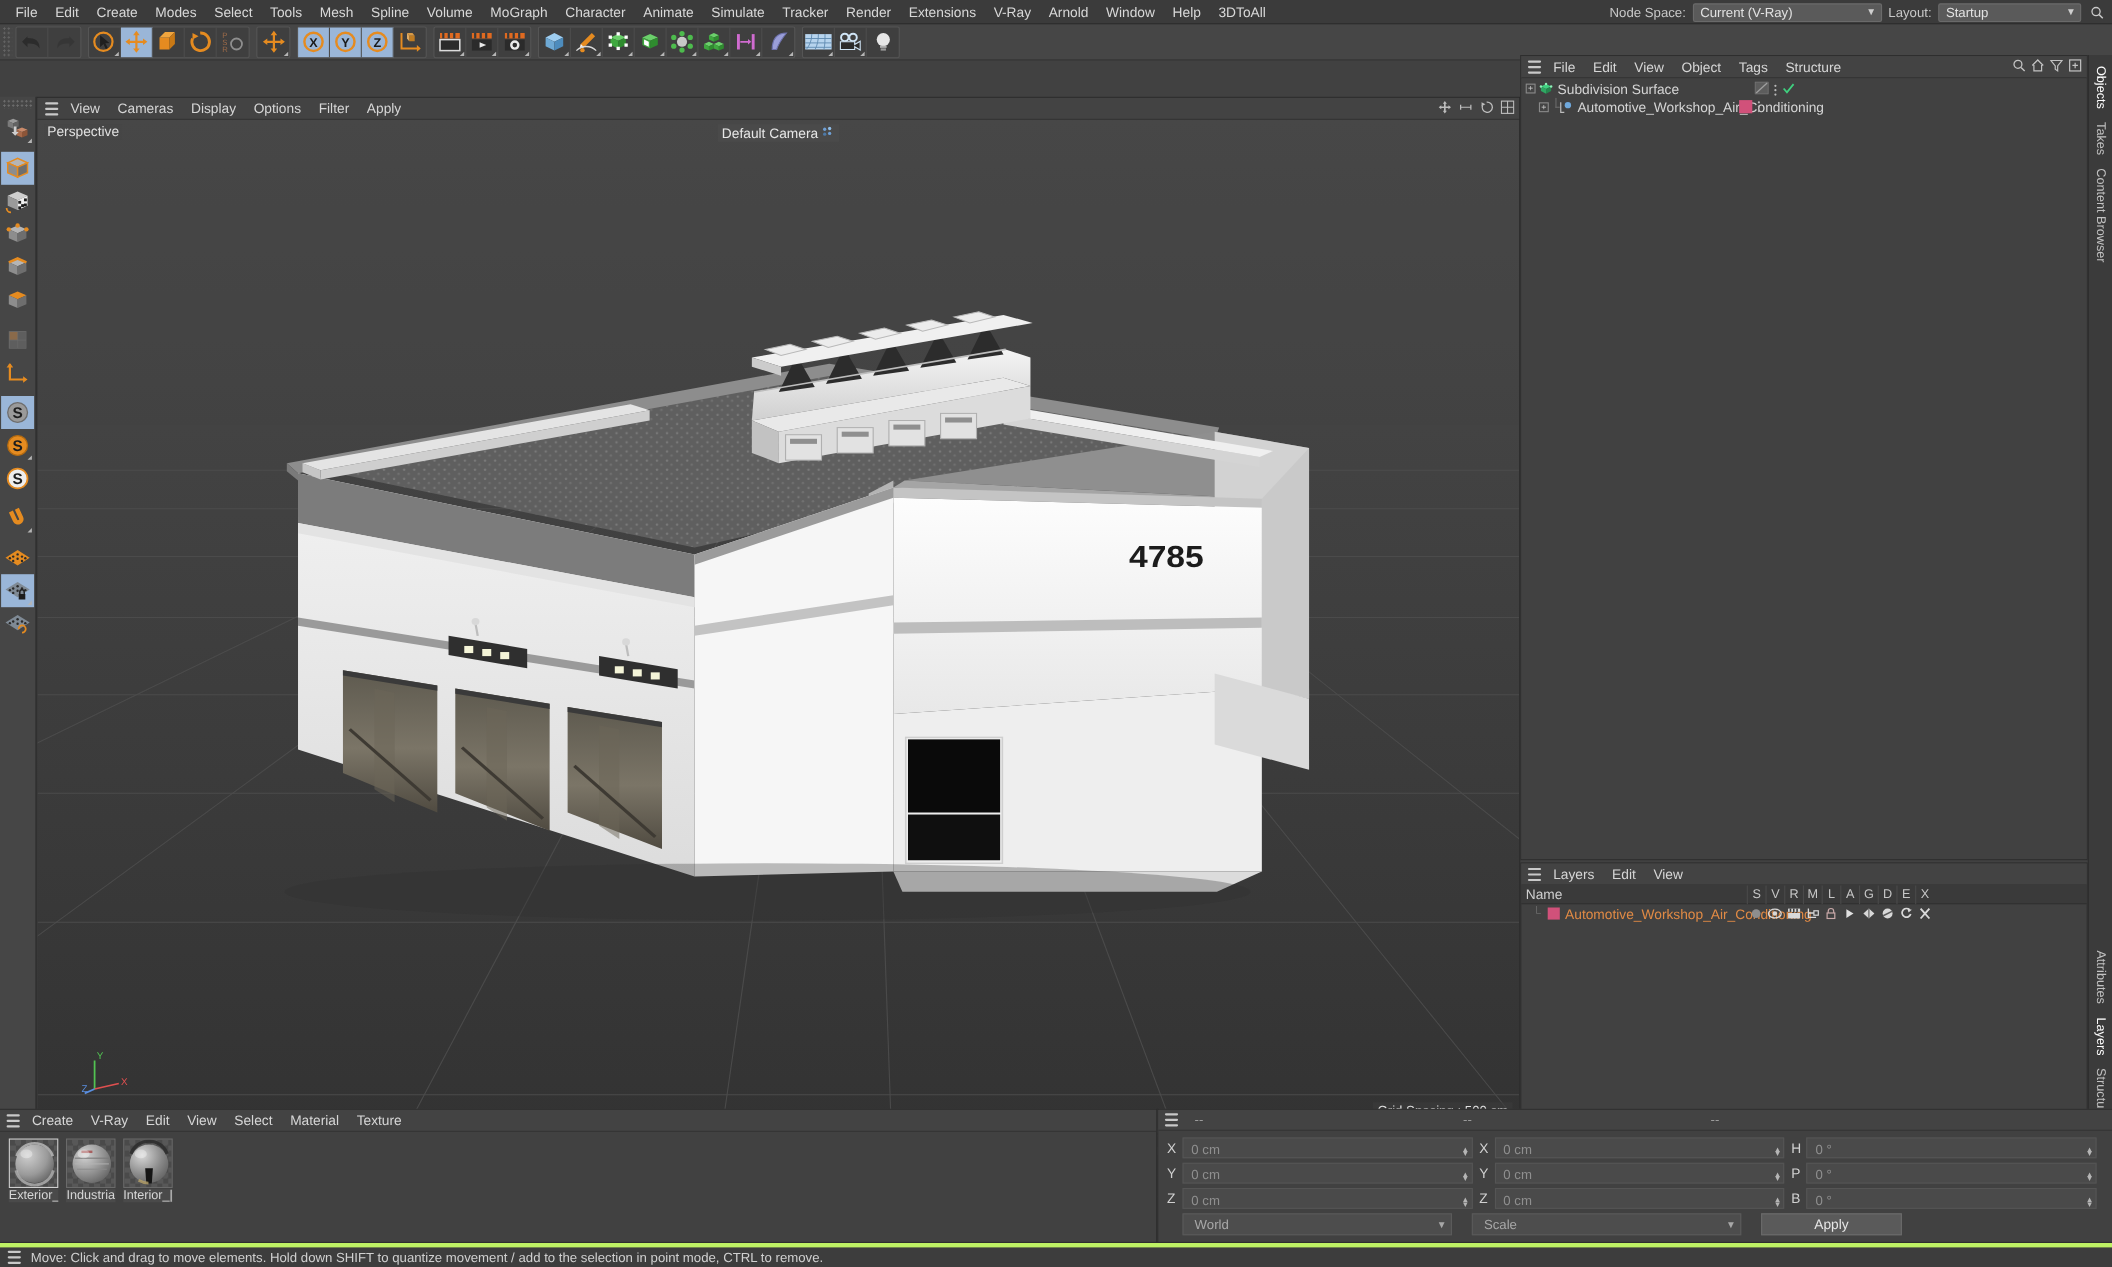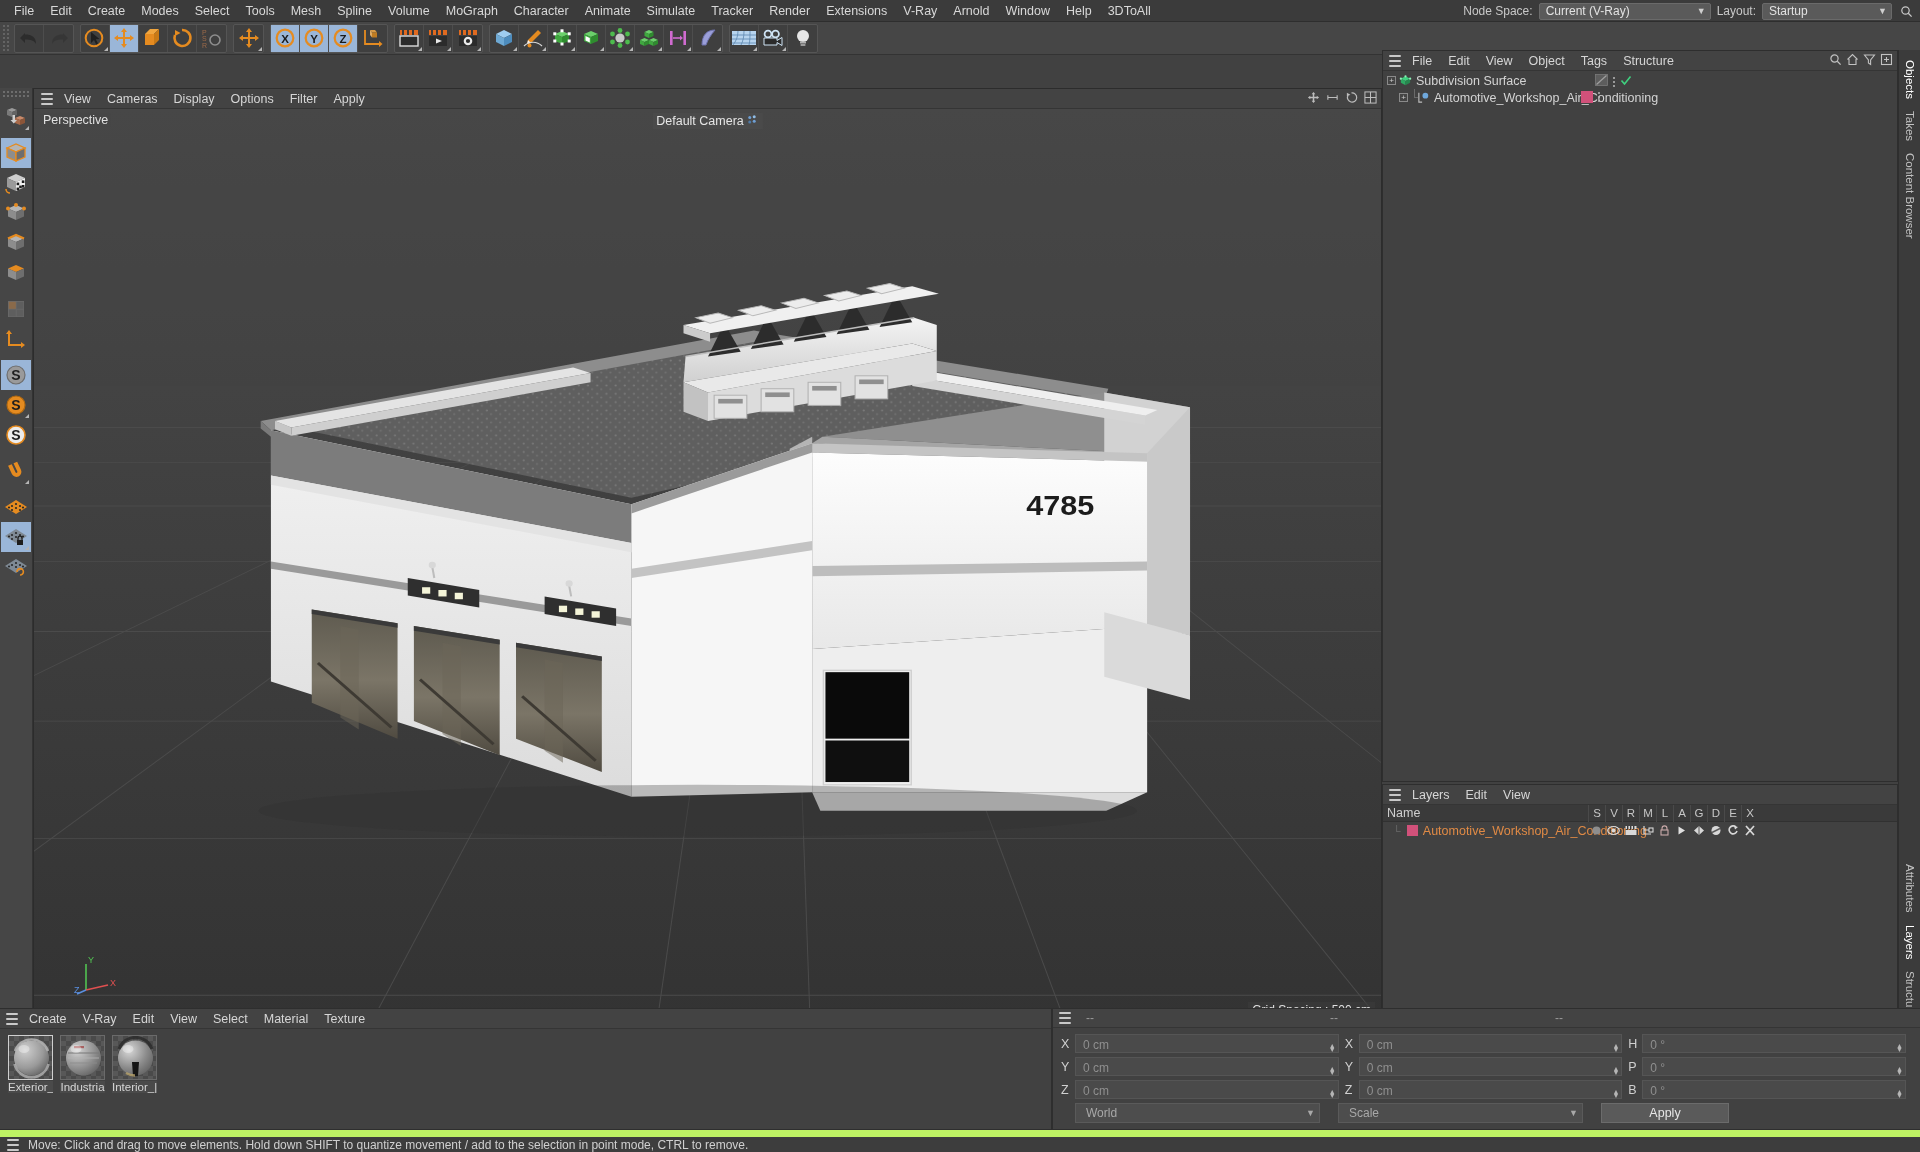--- a/index.html
+++ b/index.html
@@ -172,21 +172,21 @@
   .crow{display:flex;align-items:center;gap:0;margin-bottom:4px;}
   .clab{width:14px;font-size:12.5px;color:#d0d0d0;text-align:left;}
   .cfield{height:19px;flex:1;background:#4a4a4a;border:1px solid #555;display:flex;align-items:flex-end;
      padding:0 2px 0 7px;font-size:12px;color:#8f8f8f;margin-right:6px;}
   .csel{height:20px;background:#4d4d4d;border:1px solid #5a5a5a;display:flex;align-items:center;
      padding:0 4px 0 10px;font-size:12px;color:#a8a8a8;}
   .applybtn{height:20px;background:#5a5a5a;border:1px solid #6b6b6b;display:flex;align-items:center;
      justify-content:center;font-size:12.5px;color:#e6e6e6;width:128px;}
 
   
-  .statusbar{position:absolute;left:0;bottom:0;right:0;height:22px;background:#3d3d3d;border-top:7px solid #bef264;
+  .statusbar{position:absolute;left:0;bottom:0;right:0;height:22px;background:#3d3d3d;border-top:4px solid #bef264;
      display:flex;align-items:center;padding-left:4px;font-size:12px;color:#d0d0d0;}
 </style>
 </head>
 <body>
 
 <div id="app">
 
 
   <div class="menubar">
     <div id="menu-items" style="display:flex;align-items:center;">

